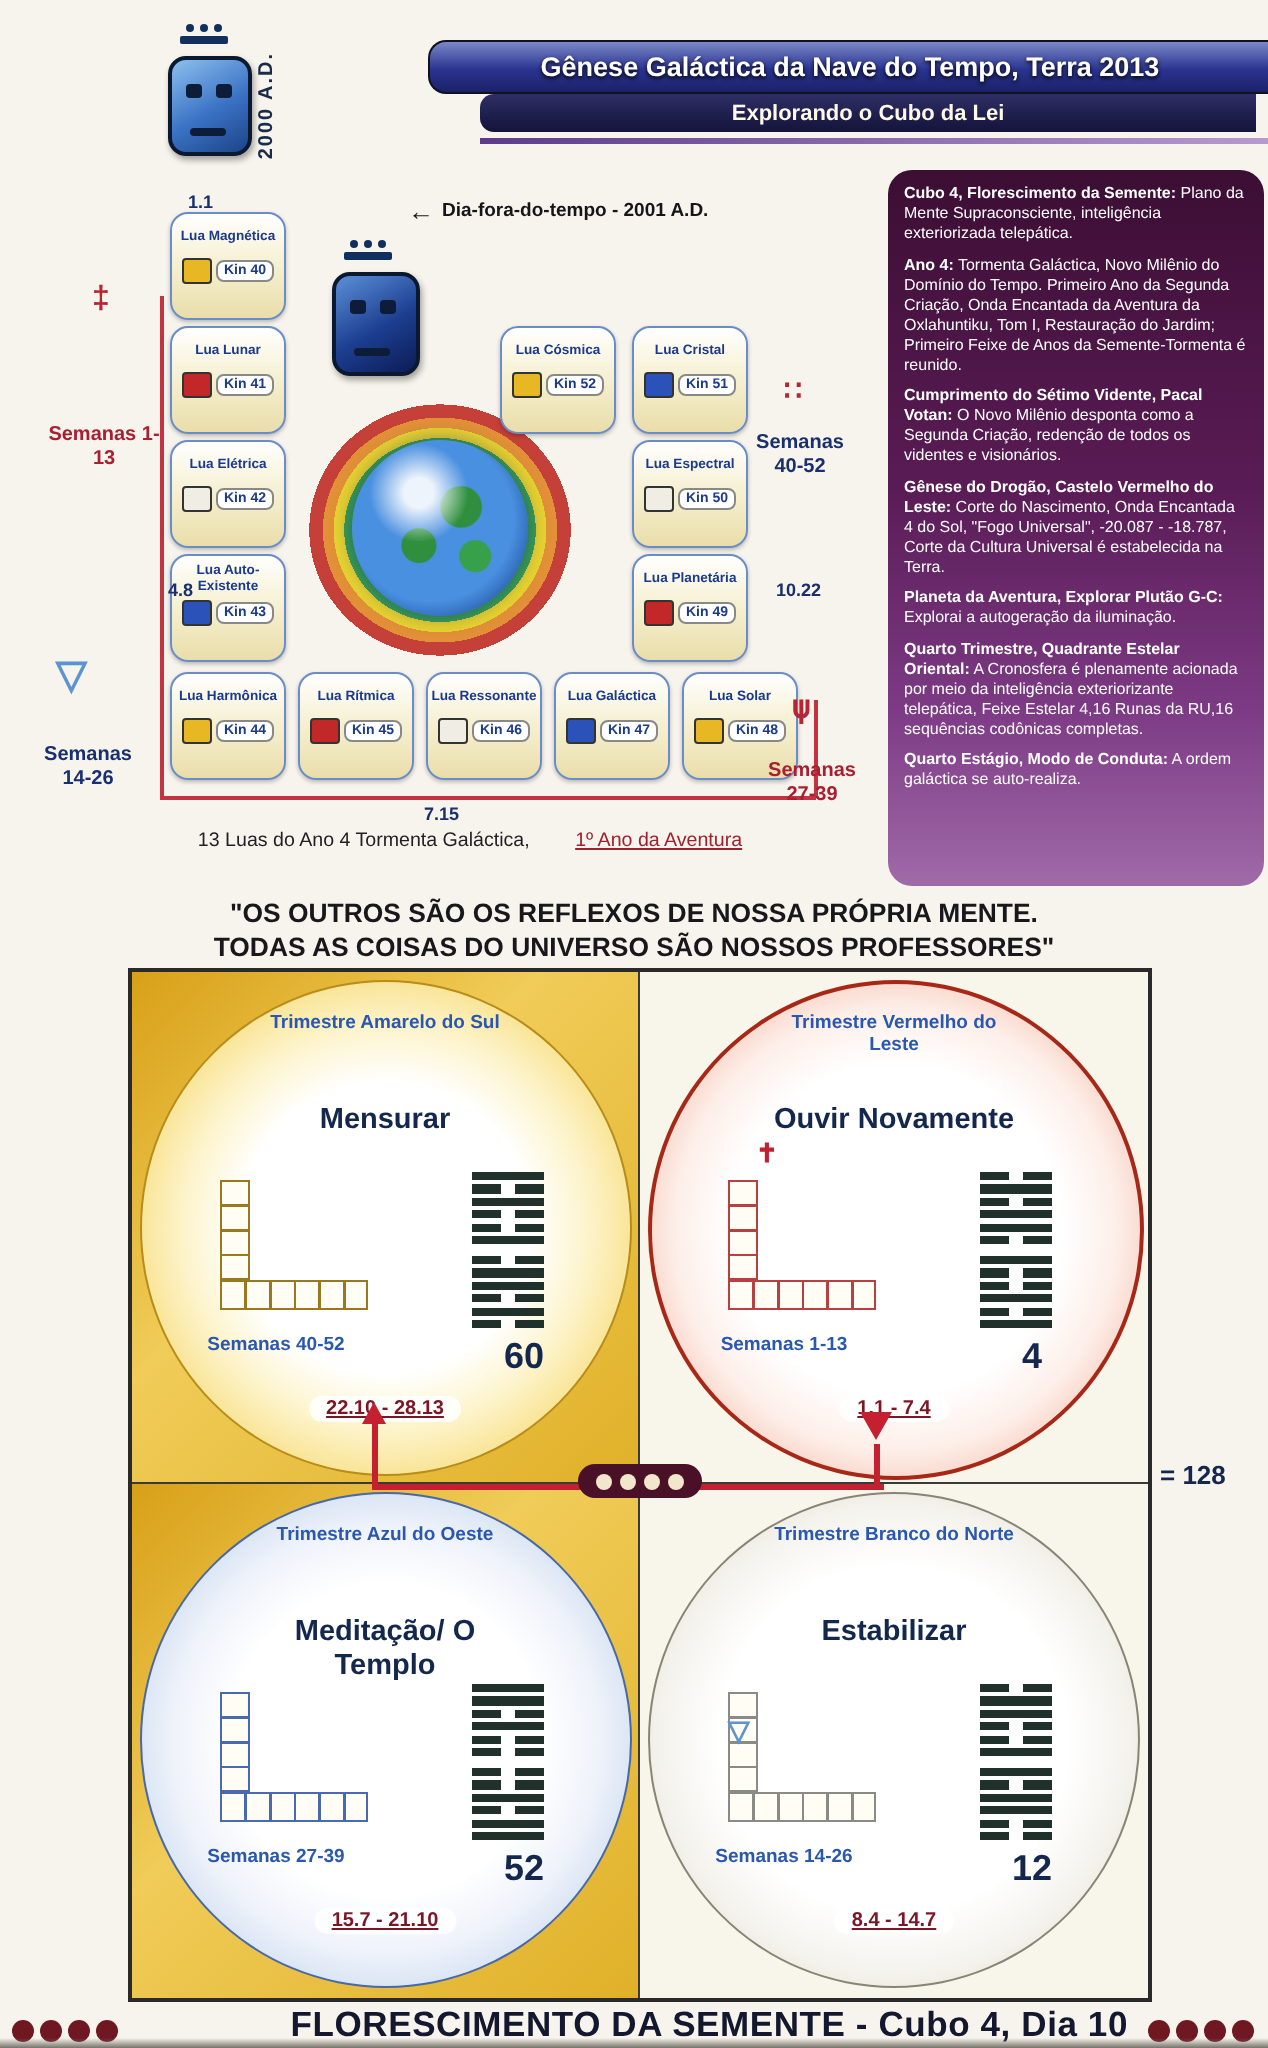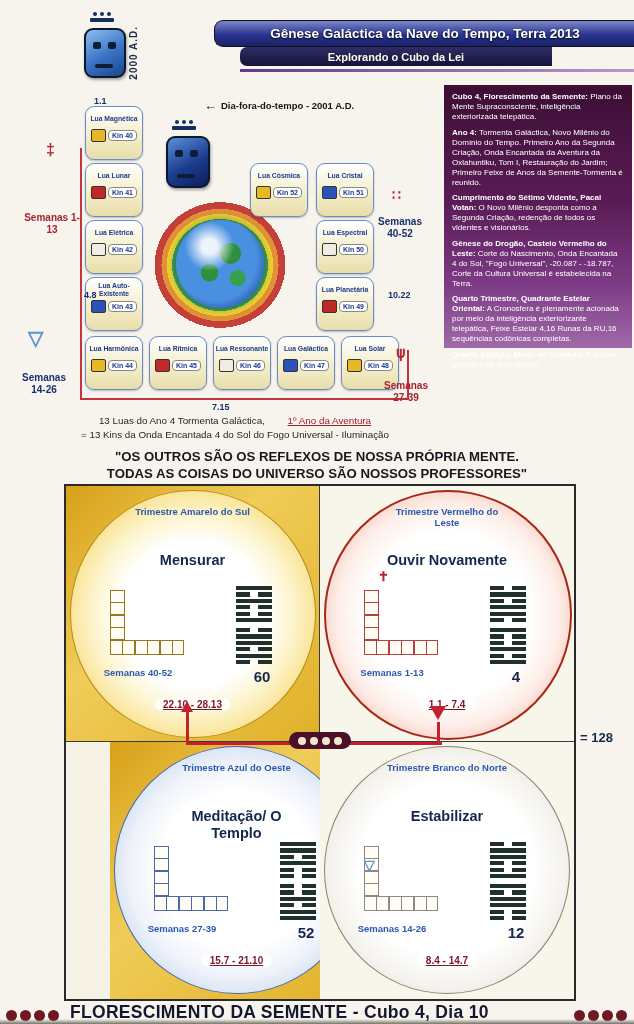--- a/index.html
+++ b/index.html
@@ -7,21 +7,21 @@
         font-family:"Liberation Sans",sans-serif;}
 
   
   .kicker{position:absolute;left:236px;top:3px;width:396px;text-align:center;
           font-size:11px;font-weight:bold;color:#c5202e;border-left:1px solid #888;}
   .bar1{position:absolute;left:214px;top:20px;width:420px;height:25px;
         background:linear-gradient(180deg,#7a88c8,#2a3490 55%,#1a2268);
         border:1px solid #101020;border-right:none;border-radius:9px 0 0 9px;
         color:#fff;font-weight:bold;font-size:13.5px;display:flex;align-items:center;
         justify-content:center;text-shadow:0 1px 2px #000;}
-  .bar2{position:absolute;left:240px;top:47px;width:312px;height:19px;
+  .bar2{position:absolute;left:240px;top:47px;width:388px;height:19px;
         background:linear-gradient(180deg,#2e2e66,#13133a);border-radius:7px 0 0 7px;
         color:#fdf8e8;font-weight:bold;font-size:11px;display:flex;align-items:center;justify-content:center;}
   .bar2-under{position:absolute;left:240px;top:69px;width:394px;height:3px;
         background:linear-gradient(90deg,#5c3c8a,#b69ace);}
 
   
   .glyph{position:absolute;border-radius:9px;border:2px solid #0a1830;box-shadow:1px 2px 3px rgba(0,0,0,.35);}
   .glyph.g1{left:84px;top:28px;width:38px;height:46px;background:linear-gradient(150deg,#8cc0ee,#3a72c4 55%,#1c4488);}
   .glyph.g2{left:166px;top:136px;width:40px;height:48px;background:linear-gradient(150deg,#5c90d8,#1c3e90 55%,#0c1c55);}
   .glyph i.eye{position:absolute;left:7px;top:12px;width:8px;height:7px;background:#0d1c38;border-radius:2px;box-shadow:15px 0 0 #0d1c38;}
@@ -71,33 +71,33 @@
   .sym{position:absolute;font-weight:bold;z-index:4;line-height:1;}
 
   
   .cap{position:absolute;left:38px;top:414px;width:394px;text-align:center;font-size:9.8px;
        color:#1f1f24;line-height:1.45;}
   .cap .hl{color:#a02030;text-decoration:underline;margin-left:20px;}
   .quote{position:absolute;left:28px;top:449px;width:578px;text-align:center;font-weight:bold;
          font-size:13.2px;color:#17171c;line-height:1.25;}
 
   
-  .sidebar{position:absolute;left:444px;top:85px;width:188px;height:263px;border-radius:0;
+  .sidebar{position:absolute;left:444px;top:85px;width:188px;height:358px;border-radius:12px;
            background:linear-gradient(180deg,#3c0e34,#5a1c56 45%,#7c3a84 75%,#a06aa8);
            padding:7px 8px;box-sizing:border-box;color:#fff;font-size:8px;line-height:1.25;}
   .sidebar p{margin:0 0 5.5px;}
   .sidebar b{font-weight:bold;}
 
   
   .panel{position:absolute;left:64px;top:484px;width:512px;height:517px;border:2px solid #2a2a2a;
          box-sizing:border-box;background:#f6f2e6;}
   .cell{position:absolute;width:254px;height:256px;box-sizing:border-box;}
   .c0{left:0;top:0;border-right:1.5px solid #3a3a3a;border-bottom:1.5px solid #3a3a3a;}
   .c1{left:254px;top:0;border-bottom:1.5px solid #3a3a3a;}
-  .c2{left:0;top:256px;height:257px;border-right:1.5px solid #3a3a3a;margin-left:44px;}
+  .c2{left:0;top:256px;height:257px;border-right:1.5px solid #3a3a3a;}
   .c3{left:254px;top:256px;height:257px;}
   .cell.gold{background:linear-gradient(135deg,#d8a018,#f0cc58 40%,#e0b028);}
   .cell.cream{background:#f8f5ea;}
   .circle{position:absolute;left:4px;top:4px;width:244px;height:246px;border-radius:50%;}
   .c0 .circle{background:radial-gradient(circle,#ffffff 0 42%,#fdf4cc 58%,#f8e088 75%,#f0cc50 88%,#e4b020 100%);border:1px solid #b88c18;}
   .c1 .circle{background:radial-gradient(circle,#ffffff 0 48%,#fdeee8 64%,#f6c4b4 80%,#e07858 92%,#c23a28 100%);border:2px solid #a82818;}
   .c2 .circle{background:radial-gradient(circle,#ffffff 0 45%,#eef2fa 62%,#ccdcf0 78%,#90b4dc 90%,#5880c0 100%);border:1px solid #4868a8;}
   .c3 .circle{background:radial-gradient(circle,#ffffff 0 50%,#f4f2ec 68%,#e0dcd0 84%,#c4beae 96%,#a49e8e 100%);border:1px solid #8a8474;}
   .q-region{position:absolute;top:20px;left:50%;transform:translateX(-50%);width:124px;text-align:center;
             font-size:9.5px;font-weight:bold;color:#2a58b0;line-height:1.2;}
@@ -109,36 +109,36 @@
   .strip.h{left:44px;top:154px;width:74px;height:15px;
            background-image:repeating-linear-gradient(90deg,rgba(0,0,0,0) 0 11px,var(--tc) 11px 12.4px);}
   .c0{--tc:#9a7820;} .c1{--tc:#b84040;} .c2{--tc:#4a6ab0;} .c3{--tc:#8a8a86;}
   .hx{position:absolute;left:170px;width:36px;}
   .hx1{top:100px;} .hx2{top:142px;}
   .hx i{display:block;height:4.2px;margin-bottom:2.2px;background:#20302a;}
   .hx i.b{background:linear-gradient(90deg,#20302a 0 40%,rgba(0,0,0,0) 40% 60%,#20302a 60% 100%);}
   .q-weeks{position:absolute;top:181px;left:14px;width:116px;text-align:center;
            font-size:9.5px;font-weight:bold;color:#2a58b0;}
   .q-value{position:absolute;top:182px;left:168px;width:56px;text-align:center;
-           font-size:15px;font-weight:bold;color:#14284e;}
+           font-size:18px;font-weight:bold;color:#14284e;}
   .q-range{position:absolute;top:212px;left:50%;transform:translateX(-50%);font-size:10px;font-weight:bold;
            color:#7c1626;text-decoration:underline;background:rgba(255,255,255,.85);
            padding:1px 9px;border-radius:8px;white-space:nowrap;}
   .mark{position:absolute;font-weight:bold;z-index:2;line-height:1;}
 
   
   .conn{position:absolute;background:#c52030;z-index:5;}
   .tri{position:absolute;width:0;height:0;z-index:5;}
   .dots-pill{position:absolute;left:223px;top:246px;width:62px;height:17px;background:#4a1028;
              border-radius:9px;display:flex;align-items:center;justify-content:center;gap:4px;z-index:6;}
   .dots-pill i{width:8px;height:8px;border-radius:50%;background:#f2e6cc;}
   .total{position:absolute;left:580px;top:730px;font-size:13px;font-weight:bold;color:#14284e;}
 
   
-  .footer-title{position:absolute;left:70px;top:1002px;width:494px;text-align:left;
+  .footer-title{position:absolute;left:70px;top:1002px;width:494px;text-align:right;
                 font-size:17.5px;font-weight:bold;color:#14182e;letter-spacing:.3px;}
   .footer-dots{position:absolute;top:1010px;display:flex;gap:3px;}
   .footer-dots i{width:11px;height:11px;border-radius:50%;background:#701822;}
   .scan-bottom{position:absolute;left:0;bottom:0;width:100%;height:5px;
                background:linear-gradient(180deg,rgba(119,115,106,0),#77736a);}
 </style>
 </head>
 <body>
 
 <div class="page">
@@ -287,32 +287,32 @@
   <div class="sym" style="left:392px;top:188px;color:#b82433;font-size:14px;letter-spacing:1px;">∷</div>
   <div class="wk navy" style="left:372px;top:216px;">Semanas 40-52</div>
   <div class="sym" style="left:394px;top:346px;color:#b82433;font-size:16px;transform:rotate(180deg);">⋔</div>
   <div class="wk red" style="left:378px;top:380px;">Semanas 27-39</div>
   <div class="coord" style="left:84px;top:290px;">4.8</div>
   <div class="coord" style="left:388px;top:290px;">10.22</div>
   <div class="coord" style="left:212px;top:402px;">7.15</div>
 
   <div class="cap">
     <div><span>13 Luas do Ano 4 Tormenta Galáctica, </span><span class="hl">1º Ano da Aventura</span></div>
-    <div>= 13 Kins da Onda Encantada 4 do Sol do Fogo Universal - Iluminação</div>
   </div>
   <div class="quote">
     <div>"OS OUTROS SÃO OS REFLEXOS DE NOSSA PRÓPRIA MENTE.</div>
     <div>TODAS AS COISAS DO UNIVERSO SÃO NOSSOS PROFESSORES"</div>
   </div>
 
   <div class="sidebar">
     <p><b>Cubo 4, Florescimento da Semente:</b> <span>Plano da Mente Supraconsciente, inteligência exteriorizada telepática.</span></p>
     <p><b>Ano 4:</b> <span>Tormenta Galáctica, Novo Milênio do Domínio do Tempo. Primeiro Ano da Segunda Criação, Onda Encantada da Aventura da Oxlahuntiku, Tom I, Restauração do Jardim; Primeiro Feixe de Anos da Semente-Tormenta é reunido.</span></p>
     <p><b>Cumprimento do Sétimo Vidente, Pacal Votan:</b> <span>O Novo Milênio desponta como a Segunda Criação, redenção de todos os videntes e visionários.</span></p>
     <p><b>Gênese do Drogão, Castelo Vermelho do Leste:</b> <span>Corte do Nascimento, Onda Encantada 4 do Sol, "Fogo Universal", -20.087 - -18.787, Corte da Cultura Universal é estabelecida na Terra.</span></p>
+    <p><b>Planeta da Aventura, Explorar Plutão G-C:</b> <span>Explorai a autogeração da iluminação.</span></p>
     <p><b>Quarto Trimestre, Quadrante Estelar Oriental:</b> <span>A Cronosfera é plenamente acionada por meio da inteligência exteriorizante telepática, Feixe Estelar 4,16 Runas da RU,16 sequências codônicas completas.</span></p>
     <p><b>Quarto Estágio, Modo de Conduta:</b> <span>A ordem galáctica se auto-realiza.</span></p>
   </div>
 
   <div class="panel">
 
     <div class="cell gold c0">
       <div class="circle"></div>
       <div class="q-region">Trimestre Amarelo do Sul</div>
       <div class="q-action">Mensurar</div>

